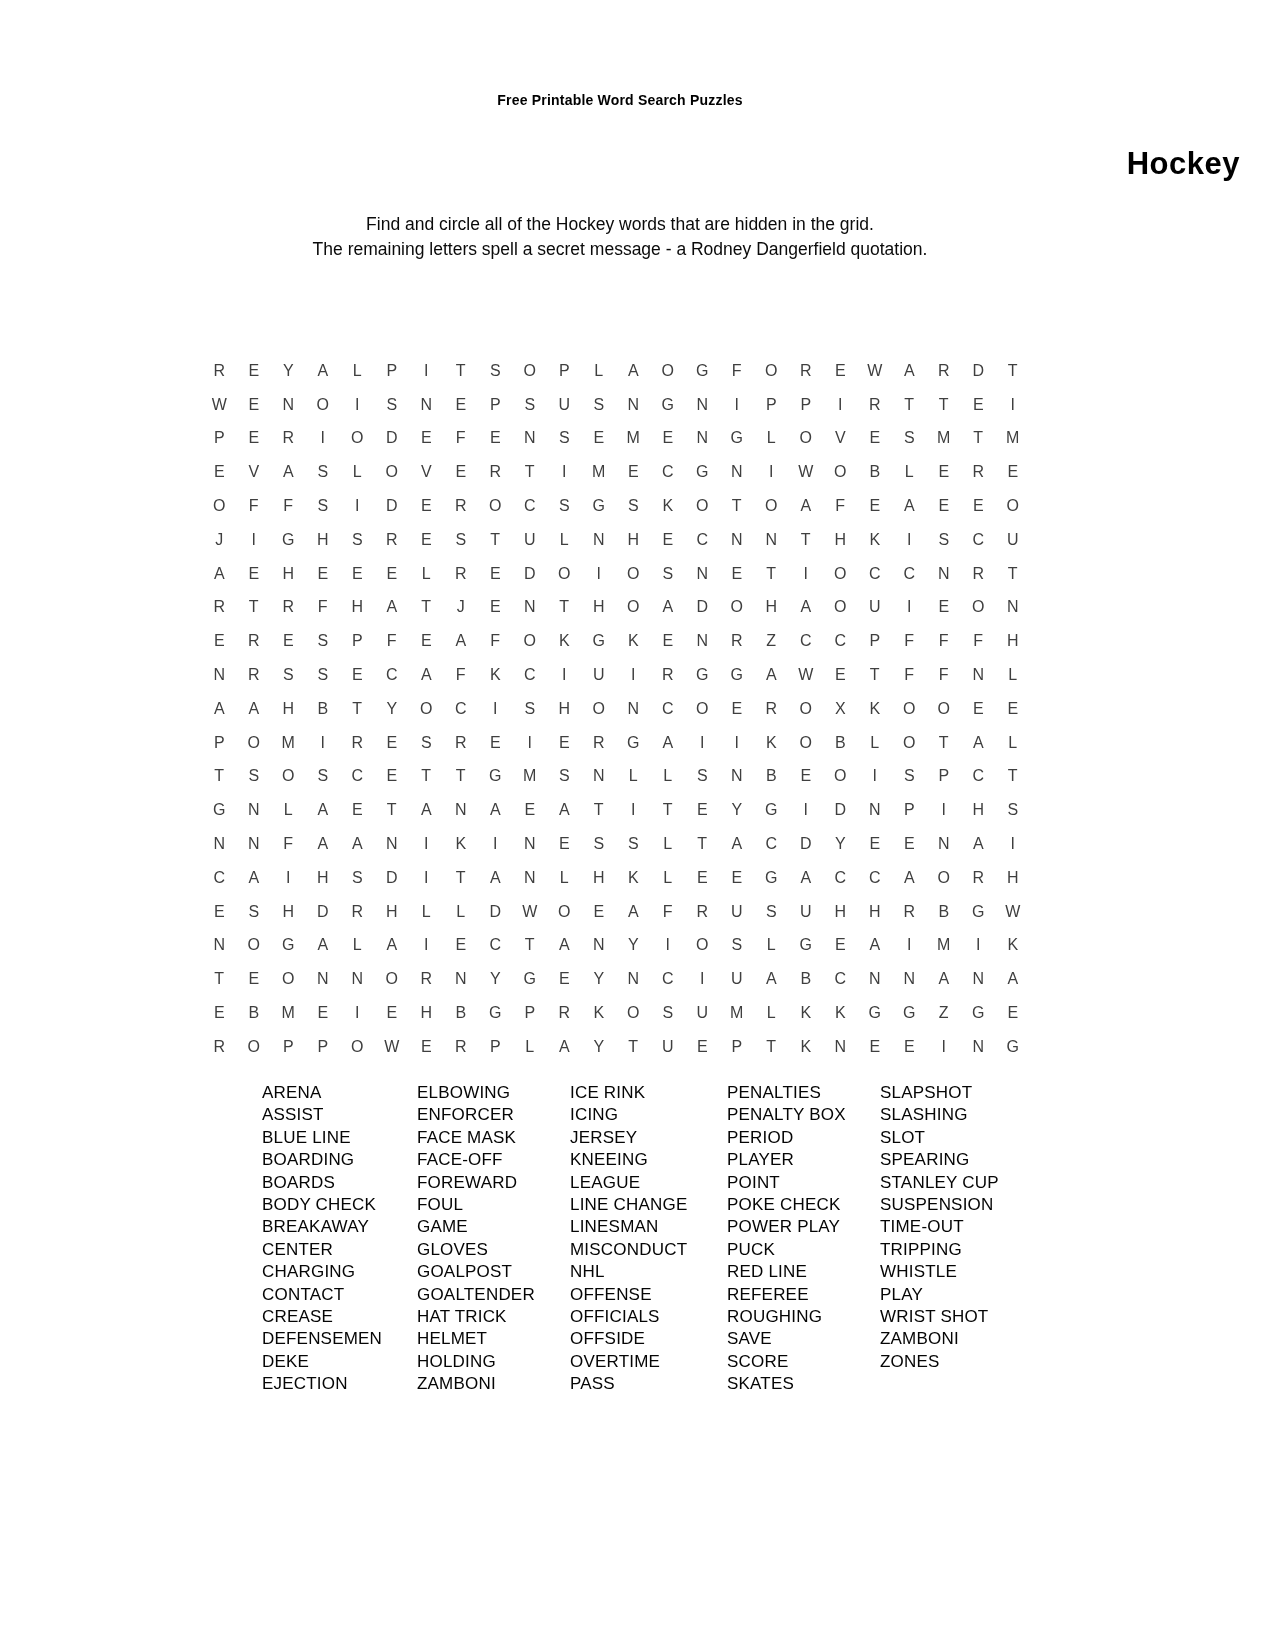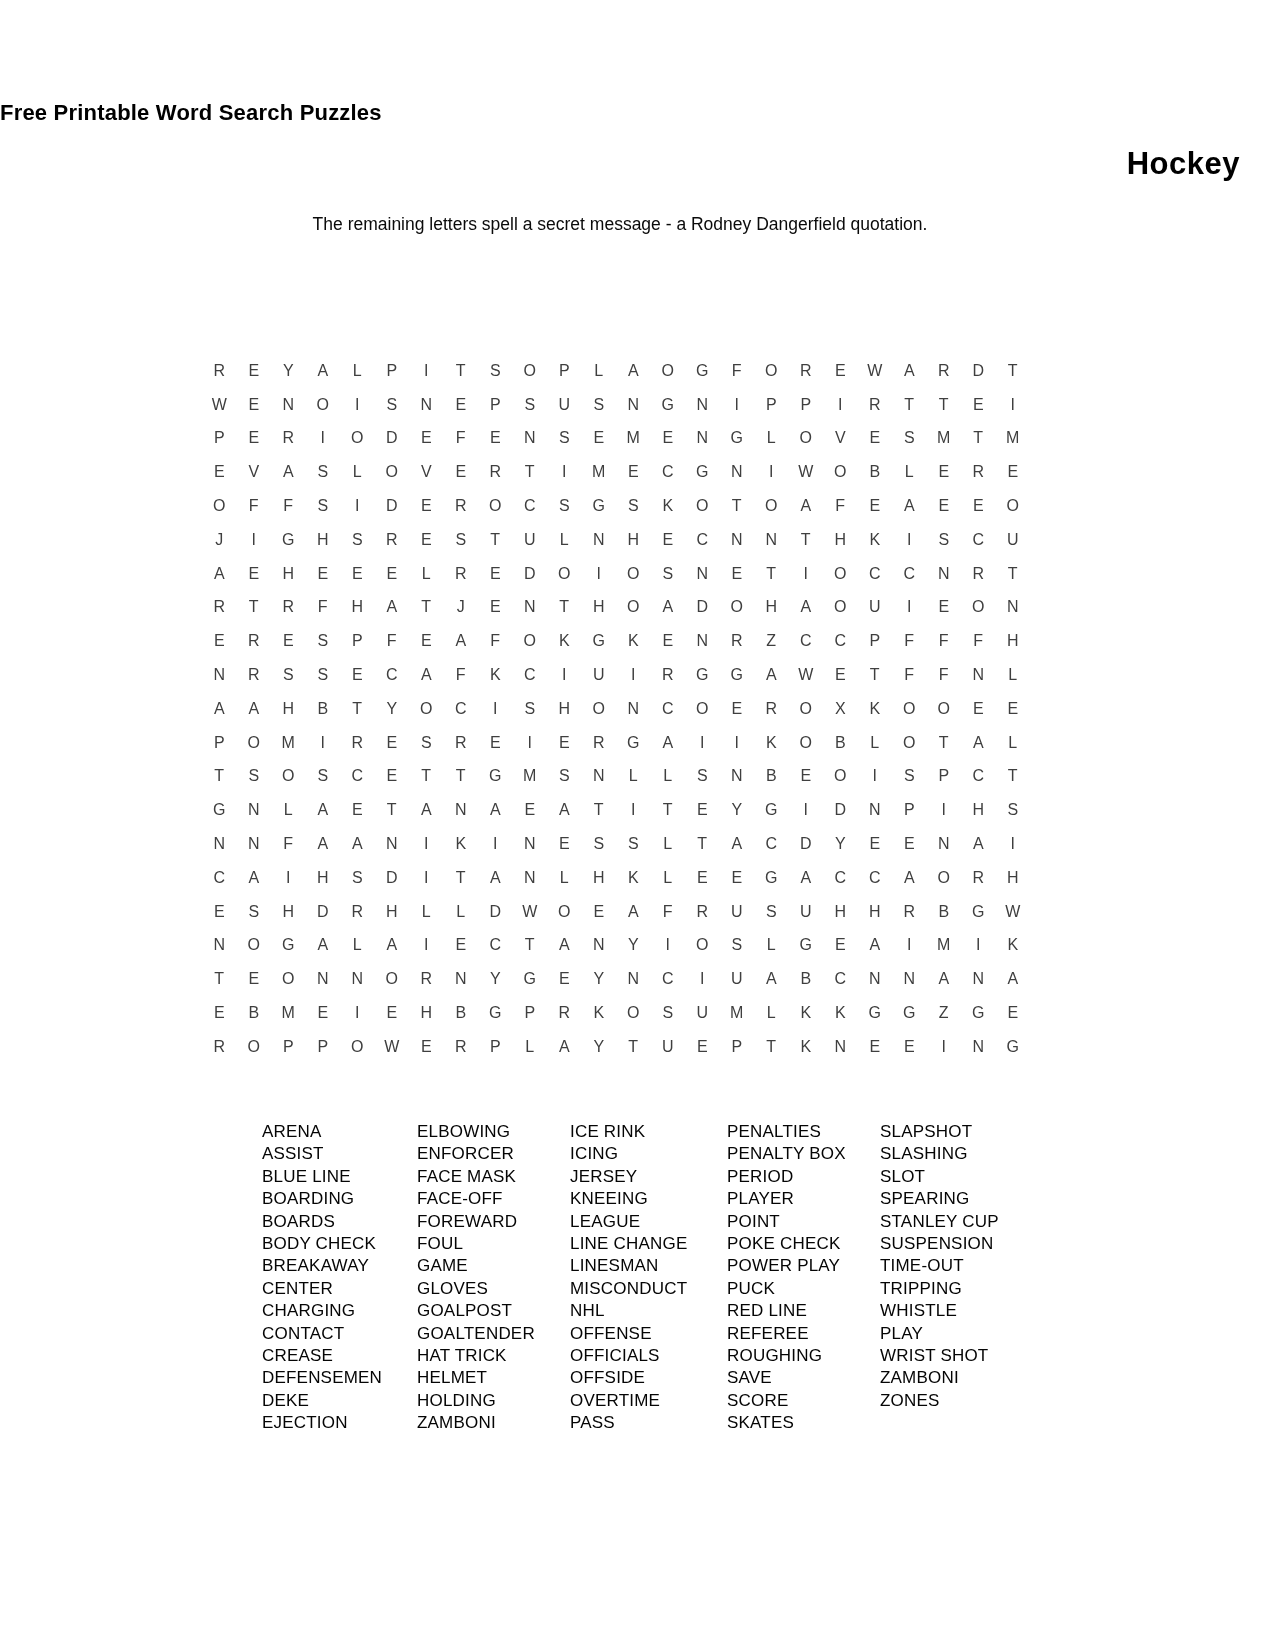--- a/index.html
+++ b/index.html
@@ -5,22 +5,22 @@
   html, body { margin: 0; padding: 0; }
   body {
     width: 1275px; height: 1650px;
     background: #ffffff;
     font-family: "Liberation Sans", sans-serif;
     color: #000000;
     position: relative;
     overflow: hidden;
   }
   .site-title {
-    position: absolute; left: 0; top: 100px; width: 1240px;
-    text-align: left; font-size: 22px; font-weight: bold; letter-spacing: 0.2px;
+    position: absolute; left: 0; top: 92px; width: 1240px;
+    text-align: center; font-size: 14px; font-weight: bold; letter-spacing: 0.2px;
   }
   .puzzle-title {
     position: absolute; left: 0; top: 146px; width: 1240px;
     text-align: right; font-size: 31px; font-weight: bold; letter-spacing: 0.5px;
   }
   .instructions {
     position: absolute; left: 0; top: 212px; width: 1240px;
     text-align: center; font-size: 17.5px; line-height: 25px; color: #0a0a0a;
   }
   .letter-grid {
@@ -30,37 +30,38 @@
     grid-auto-rows: 33.8px;
   }
   .letter-grid .cell {
     display: flex; align-items: center; justify-content: center;
     font-size: 16px; color: #3f3f3f; font-weight: 400;
   }
   .word-list {
     position: absolute; left: 262px; top: 1082px;
     display: flex; flex-direction: row; align-items: flex-start;
   }
-  .word-col { flex: 0 0 auto; margin-top: 39px; }
+  .word-col { flex: 0 0 auto; }
   .word-col.c1 { width: 155px; }
   .word-col.c2 { width: 153px; }
   .word-col.c3 { width: 157px; }
   .word-col.c4 { width: 153px; }
   .word-col.c5 { width: 150px; }
   .word-item {
     font-size: 17px; line-height: 22.4px; letter-spacing: 0.2px;
     white-space: nowrap; color: #050505;
   }
 </style>
 </head>
 <body>
 
 <div class="site-title">Free Printable Word Search Puzzles</div>
 <h1 class="puzzle-title" style="margin:0;">Hockey</h1>
 <div class="instructions">
+  <div>Find and circle all of the Hockey words that are hidden in the grid.</div>
   <div>The remaining letters spell a secret message - a Rodney Dangerfield quotation.</div>
 </div>
 
 <div class="letter-grid">
     <span class="cell">R</span>
     <span class="cell">E</span>
     <span class="cell">Y</span>
     <span class="cell">A</span>
     <span class="cell">L</span>
     <span class="cell">P</span>

